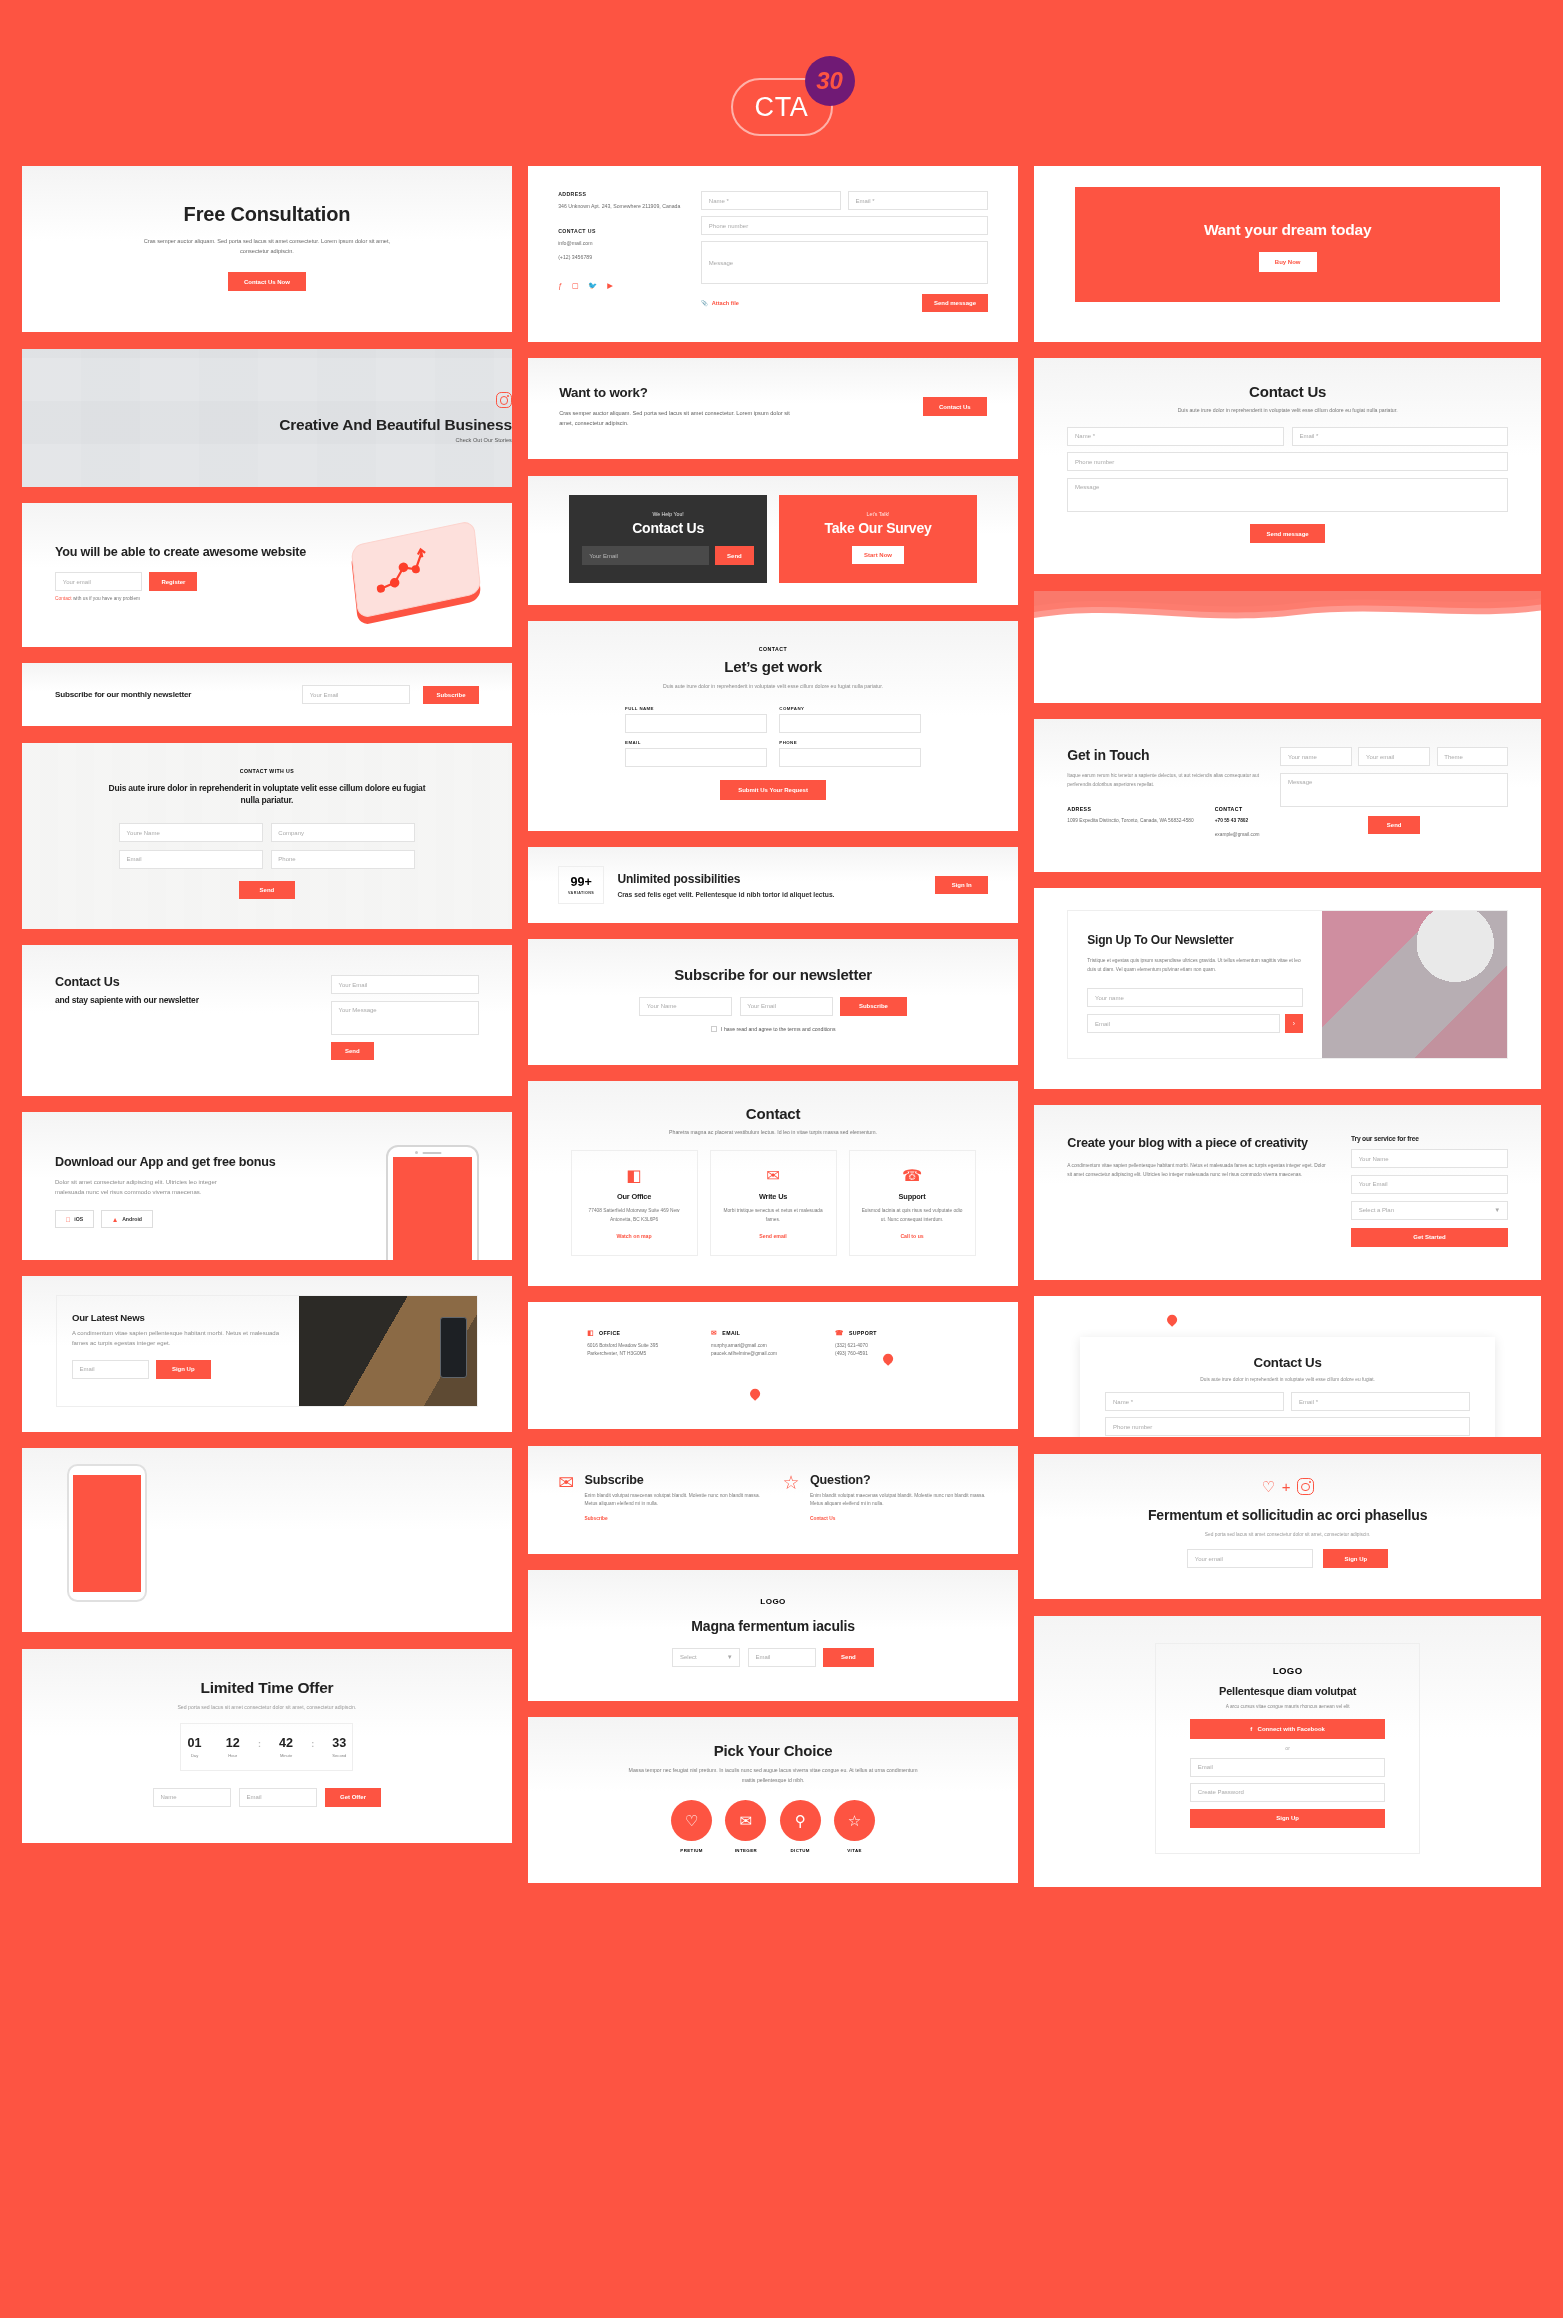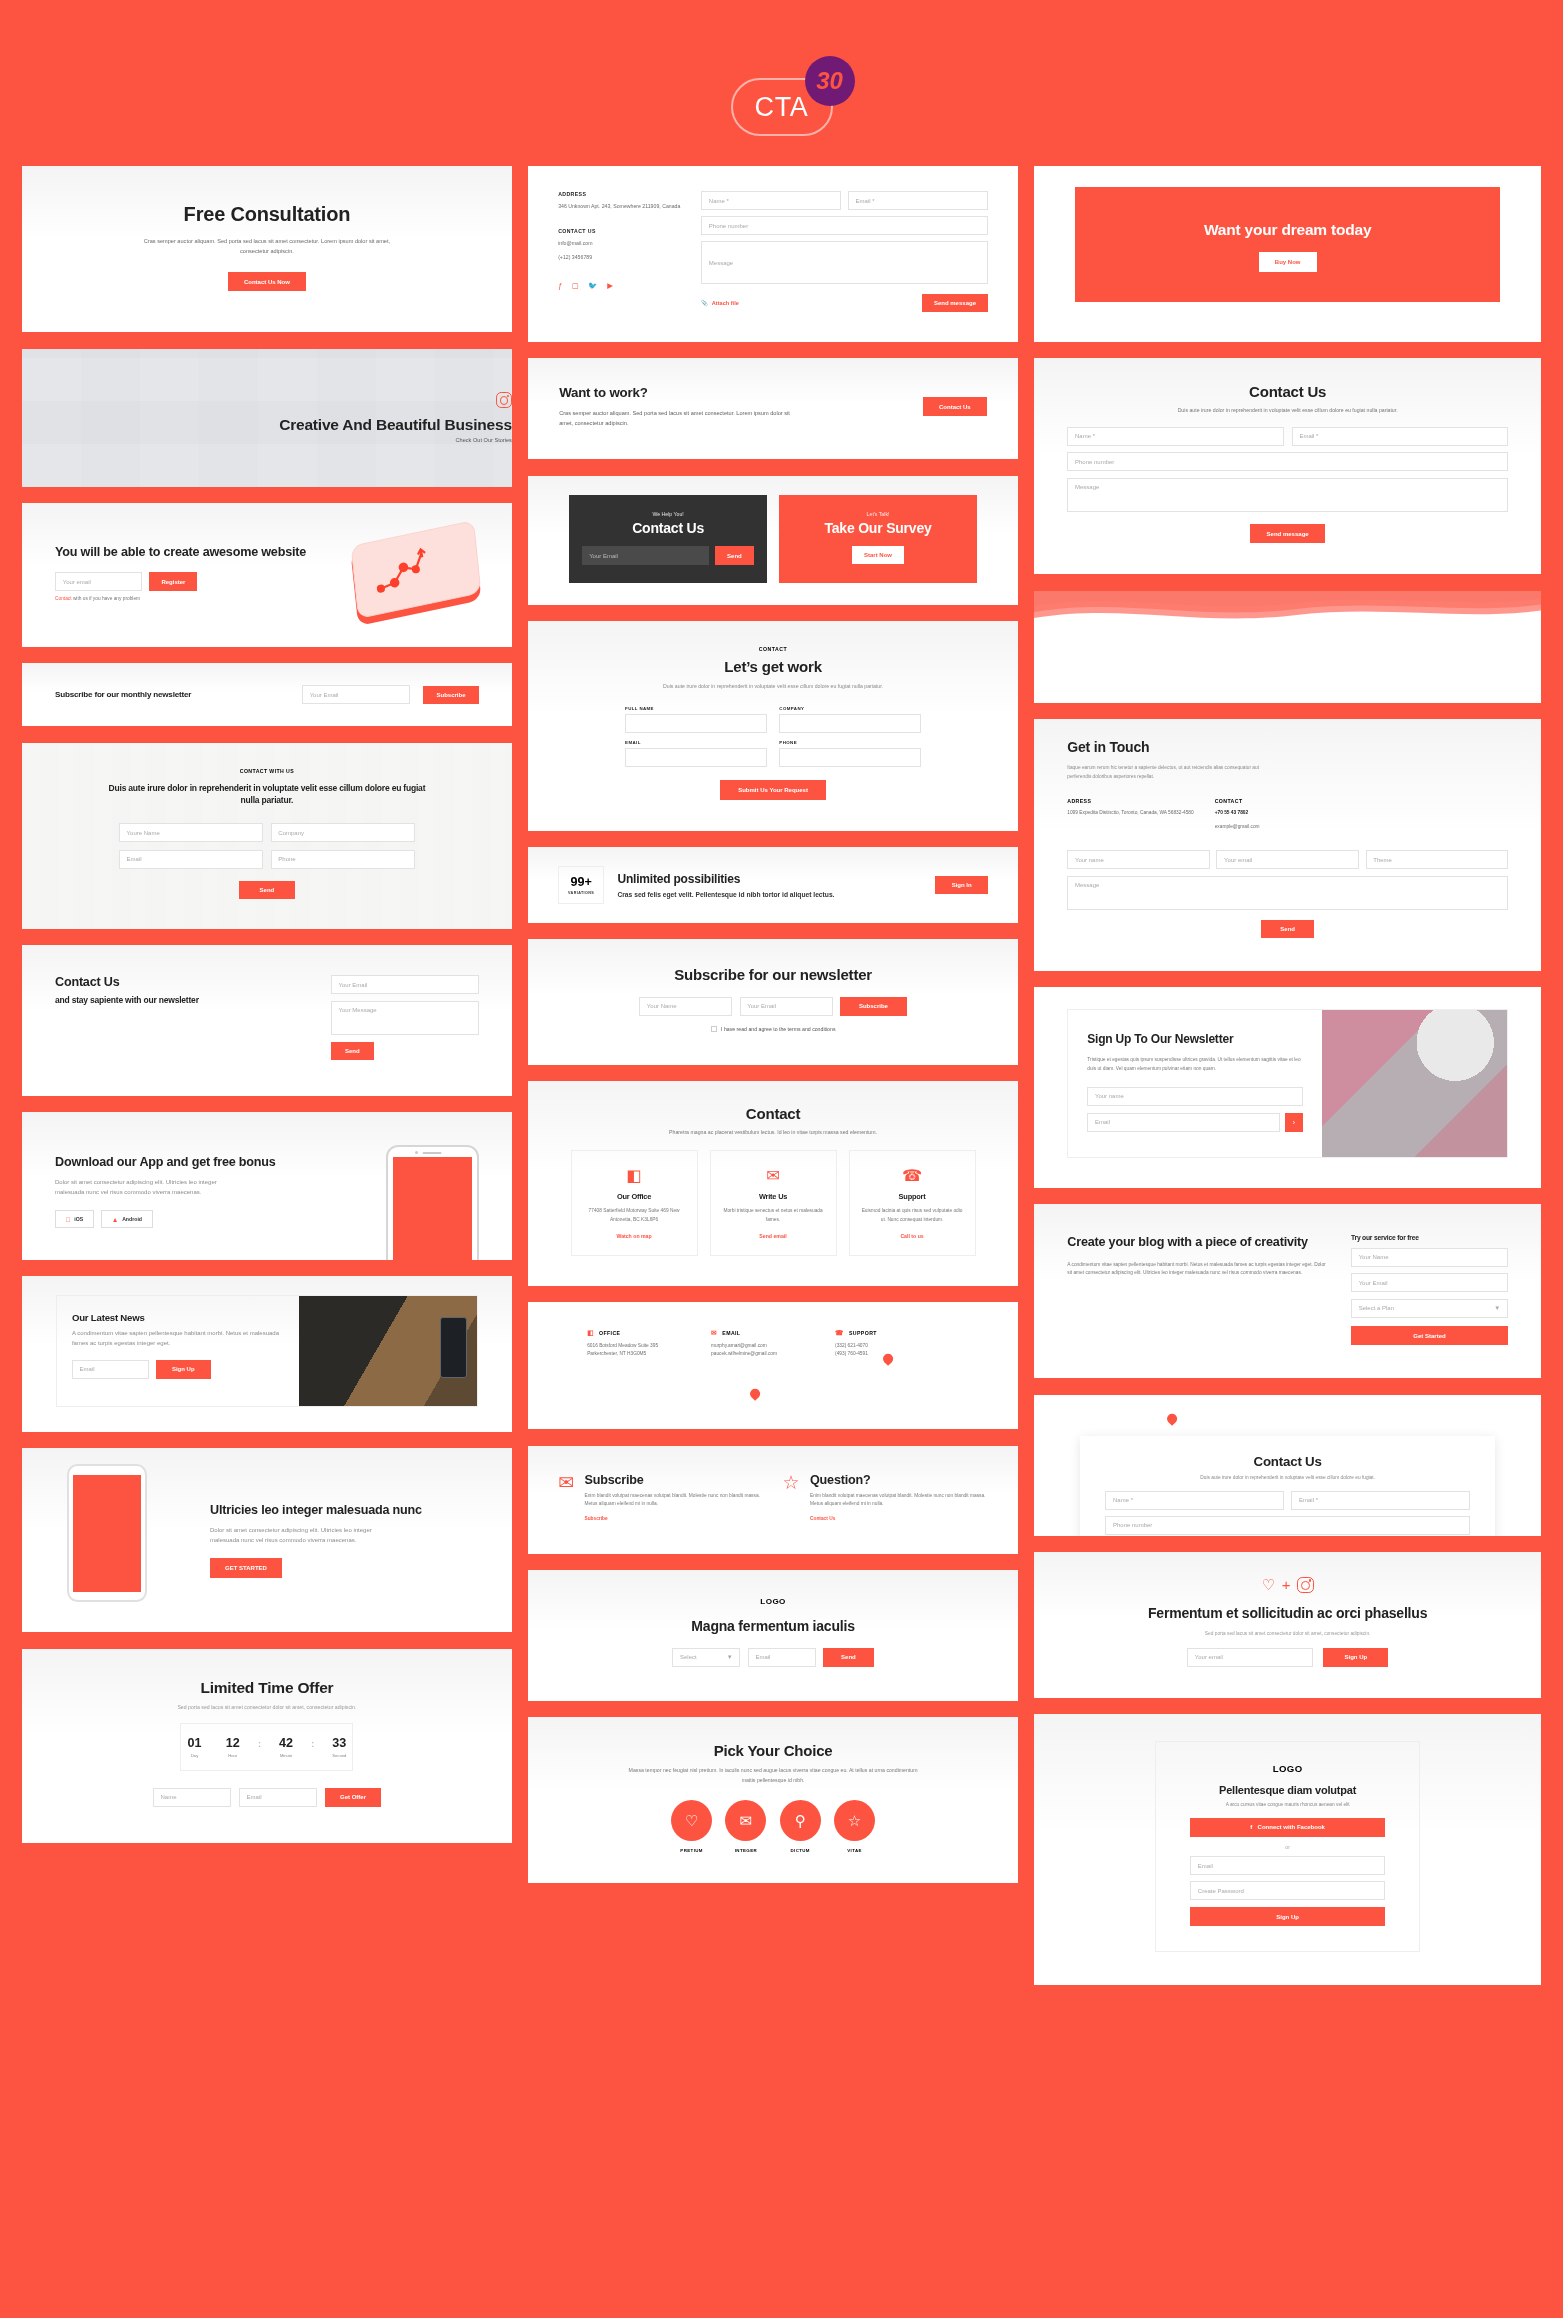--- a/index.html
+++ b/index.html
@@ -301,21 +301,21 @@
   .c-cu3 .two { display:flex; gap:8.1px; }
   .c-cu3 .two .fld { flex:1; }
   .c-cu3 .btn { margin:12px auto 0; padding:6.7px 16.3px; }
 
   .c-enjoy { background:#fd5442; height:112px; position:relative; text-align:center;
              display:flex; flex-direction:column; align-items:center; justify-content:center; }
   .c-enjoy .wv { position:absolute; left:0; right:0; top:0; height:33px; }
   .c-enjoy h2 { color:#fff; font-size:14px; position:relative; }
   .c-enjoy .btn { margin-top:10.4px; padding:6px 15px; position:relative; }
 
-  .c-git { display:flex; padding:20px 33px 33px; gap:19px;flex-direction:column; }
+  .c-git { display:flex; padding:28px 33px 33px; gap:19px; }
   .c-git .lft { width:194px; }
   .c-git h2 { font-size:14px; }
   .c-git p { margin-top:9px; font-size:4.8px; color:#8a8a8a; line-height:1.8; }
   .c-git .cols2 { display:flex; gap:21px; margin-top:16.3px; }
   .c-git .lbl { font-size:5.2px; font-weight:700; letter-spacing:0.4px; }
   .c-git .val { font-size:4.8px; color:#6c6c6c; line-height:1.8; margin-top:5.2px; }
   .c-git .val.b { font-weight:700; color:#222; }
   .c-git .rgt { flex:1; display:flex; flex-direction:column; gap:6.7px; }
   .c-git .three { display:flex; gap:6.7px; }
   .c-git .three .fld { flex:1; }
@@ -498,25 +498,20 @@
         </div>
       </div>
 
       <div class="card c-ult">
         <div class="hand">
           <div class="palm"></div>
           <div class="hphone">
               <div class="scr"></div>
             </div>
         </div>
-        <div class="lft">
-          <h2>Ultricies leo integer malesuada nunc</h2>
-          <p class="muted">Dolor sit amet consectetur adipiscing elit. Ultricies leo integer malesuada nunc vel risus commodo viverra maecenas.</p>
-          <button class="btn">GET STARTED</button>
-        </div>
       </div>
 
       <div class="card c-lto">
         <h2>Limited Time Offer</h2>
         <p>Sed porta sed lacus sit amet consectetur dolor sit amet, consectetur adipiscin.</p>
         <div class="clock">
           <div class="cu">
               <div class="n">01</div>
               <div class="u">Day</div>
             </div>

